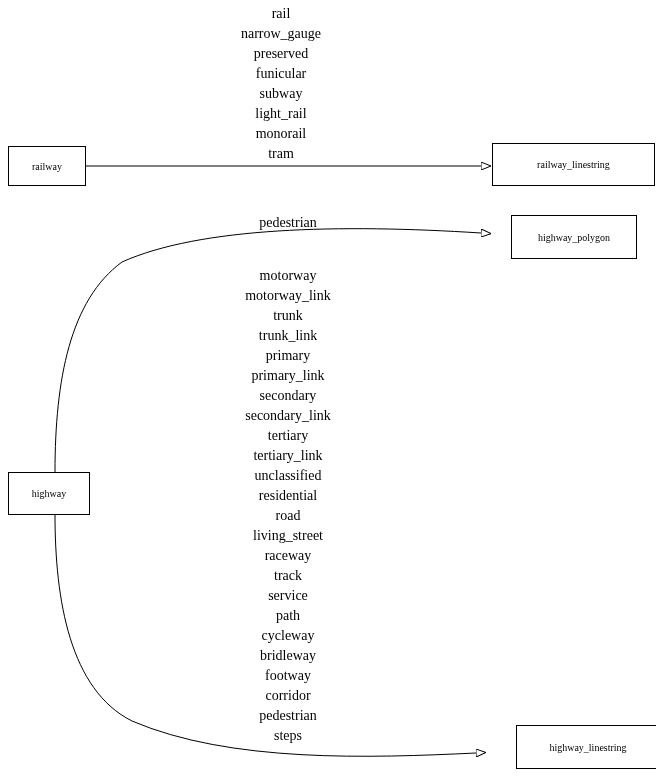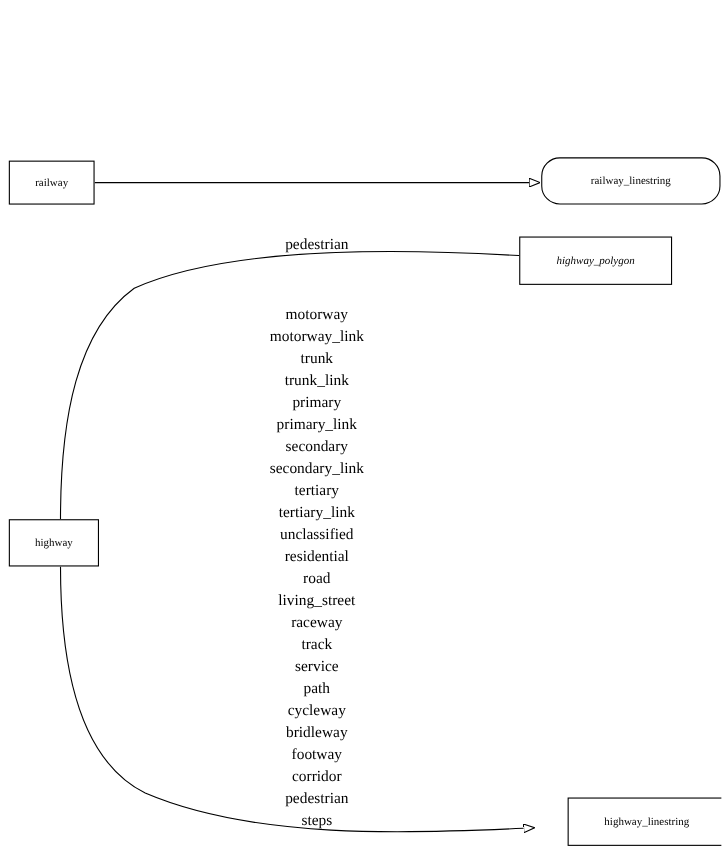--- a/index.html
+++ b/index.html
@@ -31,34 +31,34 @@
     box-sizing: border-box;
     border: 1px solid #000000;
     background: #ffffff;
     display: flex;
     align-items: center;
     justify-content: center;
     font-size: 10px;
     white-space: nowrap;
   }
   .node-railway            { left: 8px;   top: 146px; width: 78px;  height: 40px; }
-  .node-railway-linestring { left: 492px; top: 143px; width: 163px; height: 43px; border-radius: 17px; }
-  .node-highway-polygon    { left: 472px; top: 215px; width: 139px; height: 44px; font-style: italic; }
+  .node-railway-linestring { left: 492px; top: 143px; width: 163px; height: 43px; }
+  .node-highway-polygon    { left: 511px; top: 215px; width: 126px; height: 44px; }
   .node-highway            { left: 8px;   top: 472px; width: 82px;  height: 43px; text-align: right; }
   .node-highway-linestring { left: 516px; top: 725px; width: 144px; height: 44px; align-items: center; }
   .edge-label {
     position: absolute;
     font-size: 14px;
     line-height: 20px;
     text-align: center;
     white-space: pre-line;
   }
   .label-railway-values { left: 181px; top: 4px;   width: 200px; }
   .label-pedestrian     { left: 238px; top: 213px; width: 100px; }
-  .label-highway-values { left: 188px; top: 277px; width: 200px; }
+  .label-highway-values { left: 188px; top: 266px; width: 200px; }
 </style>
 </head>
 <body>
 
 <div class="canvas">
 
   <svg class="edges" width="656" height="783" viewBox="0 0 656 783" aria-hidden="true">
     <defs>
       <marker id="arrow" markerWidth="10" markerHeight="8" refX="0" refY="4" orient="auto" markerUnits="userSpaceOnUse">
         <path d="M0,0 L10,4 L0,8 Z" fill="#000000" stroke="none"></path>
@@ -82,20 +82,28 @@
   </div>
 
   <div class="node node-highway">
     <span>highway</span>
   </div>
 
   <div class="node node-highway-linestring">
     <span>highway_linestring</span>
   </div>
 
+  <div class="edge-label label-railway-values">rail
+narrow_gauge
+preserved
+funicular
+subway
+light_rail
+monorail
+tram</div>
 
   <div class="edge-label label-pedestrian">pedestrian</div>
 
   <div class="edge-label label-highway-values">motorway
 motorway_link
 trunk
 trunk_link
 primary
 primary_link
 secondary

